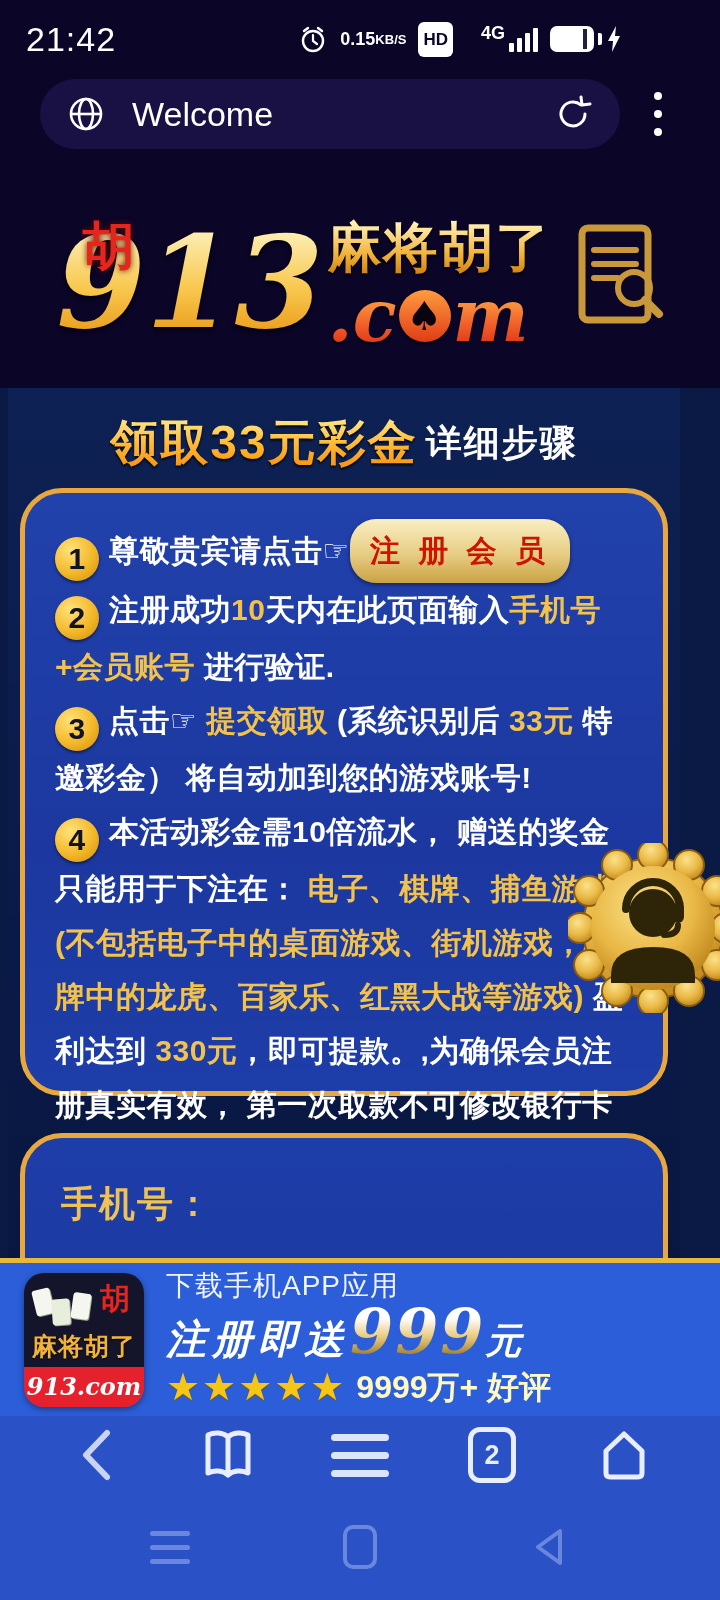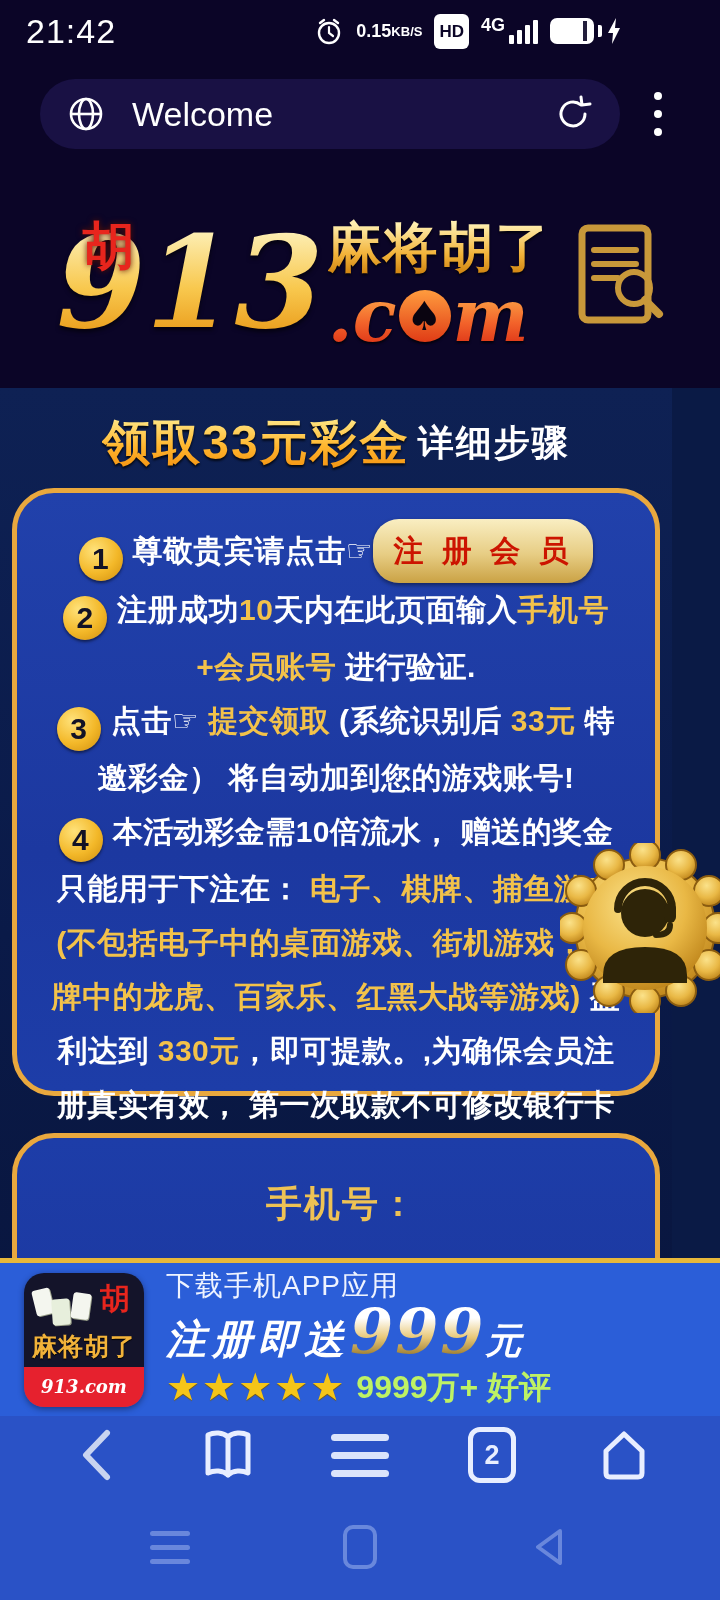--- a/index.html
+++ b/index.html
@@ -3,28 +3,28 @@
 <meta charset="utf-8">
 <style>
   * { margin:0; padding:0; box-sizing:border-box; }
   html,body { background:#000; }
   body { font-family:"Liberation Sans","DejaVu Sans",sans-serif; }
   .screen { position:relative; width:720px; height:1600px; overflow:hidden; background:#0a1a45; margin:0 auto; }
 
   
   .top-region { position:absolute; top:0; left:0; width:720px; height:388px; background:#0b0527; }
 
-  .statusbar { position:absolute; top:0; left:0; width:648px; height:62px; display:flex; align-items:center; justify-content:space-between; padding:0 26px; color:#fff; }
+  .statusbar { position:absolute; top:8px; left:0; width:648px; height:62px; display:flex; align-items:center; justify-content:space-between; padding:0 26px; color:#fff; }
   .status-time { font-size:34px; font-weight:400; letter-spacing:1px; }
   .status-right { display:flex; align-items:center; gap:12px; }
   .speed { display:flex; flex-direction:row; align-items:center; line-height:1; color:#fff; }
   .speed .s1 { font-size:18px; font-weight:700; }
   .speed .s2 { font-size:13px; font-weight:700; }
   .hd-badge { background:#fff; color:#0b0527; font-size:17px; font-weight:800; border-radius:6px; padding:9px 5px; line-height:1; }
-  .net { display:flex; align-items:flex-end; gap:4px; }
+  .net { display:flex; align-items:flex-end; gap:4px;margin-left:16px; }
   .net .gtype { color:#fff; font-size:18px; font-weight:700; line-height:1; position:relative; top:-10px;}
   .bars { display:flex; align-items:flex-end; gap:3px; height:26px; }
   .bars i { display:block; width:5px; background:#fff; border-radius:1px; }
   .battery { display:flex; align-items:center; gap:4px; }
   .batt-body { width:44px; height:26px; border-radius:7px; background:#fff; position:relative; }
   .batt-body::after { content:""; position:absolute; right:7px; top:3px; bottom:3px; width:4px; background:#0b0527; opacity:.9; }
   .batt-nub { width:4px; height:12px; background:#fff; border-radius:0 2px 2px 0; }
 
   .urlrow { position:absolute; top:78px; left:0; width:720px; height:72px; display:flex; align-items:center; }
   .url-pill { margin-left:40px; width:580px; height:70px; border-radius:36px; background:#191144; display:flex; align-items:center; padding:0 26px; }
@@ -38,21 +38,21 @@
   .logo-badge { position:absolute; left:26px; top:-6px; color:#e8251d; font-size:52px; font-weight:900; text-shadow:0 0 6px #5a1000; z-index:3; font-family:"DejaVu Serif","Liberation Serif",serif; }
   .logo-913 { font-family:"DejaVu Serif","Liberation Serif",serif; font-style:italic; font-weight:900; font-size:128px; line-height:1; background:linear-gradient(180deg,#fdf3c0 5%,#f8c84e 55%,#e7920f 100%); -webkit-background-clip:text; background-clip:text; color:transparent; filter:drop-shadow(0 3px 2px rgba(0,0,0,.6)); }
   .logo-right { display:flex; flex-direction:column; align-items:flex-start; margin-left:4px; }
   .logo-cn { font-size:54px; font-weight:900; line-height:1.1; background:linear-gradient(180deg,#ffefb0 10%,#f2b33a 60%,#c87a08 100%); -webkit-background-clip:text; background-clip:text; color:transparent; filter:drop-shadow(0 2px 1px rgba(0,0,0,.7)); letter-spacing:2px; }
   .logo-com { display:flex; align-items:center; line-height:1; margin-top:2px; font-family:"DejaVu Serif","Liberation Serif",serif; font-style:italic; font-weight:900; font-size:72px; background:linear-gradient(180deg,#ffb84e 10%,#f2622a 60%,#d82812 100%); -webkit-background-clip:text; background-clip:text; color:transparent; filter:drop-shadow(0 2px 1px rgba(0,0,0,.7)); }
   .spade-o { display:inline-flex; width:52px; height:52px; border-radius:50%; background:linear-gradient(180deg,#ff9c3e,#e03c16); align-items:center; justify-content:center; color:#0a0410; font-size:40px; margin:0 2px; font-style:normal; }
 
   .doc-icon { margin-top:-18px; }
 
   
-  .promo { position:absolute; top:388px; left:0; width:672px; height:1212px; background:linear-gradient(180deg,#0e2154 0%,#0a1a48 45%,#081338 100%);text-align:center; }
+  .promo { position:absolute; top:388px; left:8px; width:672px; height:1212px; background:linear-gradient(180deg,#0e2154 0%,#0a1a48 45%,#081338 100%); }
   .promo-title { height:96px; display:flex; align-items:center; justify-content:center; gap:8px; padding-top:14px; }
   .pt-gold { font-size:48px; font-weight:900; letter-spacing:2px; background:linear-gradient(180deg,#ffe98a 10%,#ffb62e 55%,#f08a0a 100%); -webkit-background-clip:text; background-clip:text; color:transparent; filter:drop-shadow(0 2px 1px rgba(0,0,0,.8)); }
   .pt-white { font-size:36px; font-weight:900; color:#fff; letter-spacing:2px; }
 
   .steps-box { position:absolute; left:12px; right:12px; top:100px; height:608px; border:5px solid #e9a83e; border-radius:42px; background:linear-gradient(180deg,#2141ab 0%,#1c38a0 60%,#1d3da8 100%); padding:26px 30px 20px 30px; }
   .steps-flow { color:#fff; font-size:30px; line-height:54px; font-weight:600; letter-spacing:.5px; }
   .steps-flow p { margin:0; }
   .step-num { display:inline-flex; width:44px; height:44px; border-radius:50%; background:radial-gradient(circle at 35% 30%,#ffe27a,#f3b829 55%,#cf8d0d 100%); color:#121226; font-weight:900; font-size:30px; align-items:center; justify-content:center; margin-right:10px; vertical-align:-8px; box-shadow:0 2px 3px rgba(0,0,0,.5); }
   .seg-gold { color:#f3c24a; }
   .seg-pill { display:inline-block; background:linear-gradient(180deg,#f9eec2 0%,#e7cd84 55%,#caa244 100%); color:#cc1400; font-weight:900; border-radius:26px; padding:8px 20px; letter-spacing:5px; line-height:48px; box-shadow:0 2px 4px rgba(0,0,0,.45); }
@@ -71,31 +71,31 @@
   .ad-banner { position:absolute; left:0; top:1258px; width:720px; height:158px; background:#2b5ed8; border-top:5px solid #e8b83a; display:flex; align-items:center; z-index:10; }
   .app-icon { width:120px; height:134px; border-radius:20px; overflow:hidden; margin-left:24px; flex-shrink:0; box-shadow:0 2px 6px rgba(0,0,0,.4); display:flex; flex-direction:column; }
   .app-icon-top { flex:1; background:#14142a; position:relative; display:flex; align-items:flex-end; justify-content:center; }
   .ai-hu { position:absolute; top:6px; right:14px; color:#e8251d; font-weight:900; font-size:30px; font-family:"DejaVu Serif","Liberation Serif",serif; }
   .ai-tile { position:absolute; background:#f4f6ef; border-radius:3px; width:18px; height:26px; box-shadow:1px 1px 0 #9aa08a; }
   .ai-tile.t1 { left:10px; top:16px; transform:rotate(-14deg); }
   .ai-tile.t2 { left:28px; top:26px; transform:rotate(-4deg); background:#e7efdc; }
   .ai-tile.t3 { left:48px; top:20px; transform:rotate(8deg); }
   .ai-cn { color:#f2b33a; font-weight:900; font-size:25px; letter-spacing:1px; margin-bottom:4px; text-shadow:0 1px 1px #000; white-space:nowrap; }
   .app-icon-bottom { height:40px; background:#e6212e; display:flex; align-items:center; justify-content:center; }
-  .ai-dom { color:#fff; font-weight:900; font-size:18px; font-style:italic; font-family:"DejaVu Serif","Liberation Serif",serif; }
+  .ai-dom { color:#fff; font-weight:900; font-size:24px; font-style:italic; font-family:"DejaVu Serif","Liberation Serif",serif; }
 
   .ad-mid { margin-left:22px; display:flex; flex-direction:column; line-height:1.15; }
   .ad-line1 { color:#eef3ff; font-size:28px; font-weight:400; letter-spacing:1px; }
   .ad-line2 { display:flex; align-items:baseline; color:#fff; font-family:"DejaVu Serif","Liberation Serif",serif; font-style:italic; margin-top:2px; }
   .ad-reg { font-size:40px; font-weight:900; letter-spacing:6px; }
   .ad-999 { font-size:62px; font-weight:900; line-height:.9; letter-spacing:2px; background:linear-gradient(180deg,#ffffff 25%,#e8c878 60%,#8a6a20 100%); -webkit-background-clip:text; background-clip:text; color:transparent; }
   .ad-yuan { font-size:36px; font-weight:900; }
   .ad-line3 { display:flex; align-items:center; gap:10px; margin-top:4px; }
   .ad-stars { color:#f5c518; font-size:38px; letter-spacing:2px; text-shadow:0 1px 1px #7a5a00; }
-  .ad-rating { color:#bef264; font-size:32px; font-weight:600; }
+  .ad-rating { color:#fef9c3; font-size:32px; font-weight:600; }
 
   .dl-btn { margin-left:auto; margin-right:26px; flex-shrink:0; background:linear-gradient(180deg,#f89266 0%,#f06a3e 45%,#ee5533 100%); border:6px solid #f6cabb; border-radius:46px; padding:14px 34px; color:#fff; font-size:36px; font-weight:900; letter-spacing:3px; box-shadow:0 3px 6px rgba(0,0,0,.3); }
 
   
   .toolbar { position:absolute; left:0; top:1416px; width:720px; height:78px; background:#2a52c6; display:flex; align-items:center; justify-content:space-around; padding:0 30px; z-index:9; }
   .tb-item { display:flex; align-items:center; justify-content:center; width:70px; height:70px; }
   .burger { display:flex; flex-direction:column; gap:11px; }
   .burger i { width:58px; height:7px; border-radius:4px; background:#dbe4fb; display:block; }
   .tab-box { width:48px; height:56px; border:5px solid #e8eeff; border-radius:12px; color:#e8eeff; font-size:27px; font-weight:700; display:flex; align-items:center; justify-content:center; }
 

